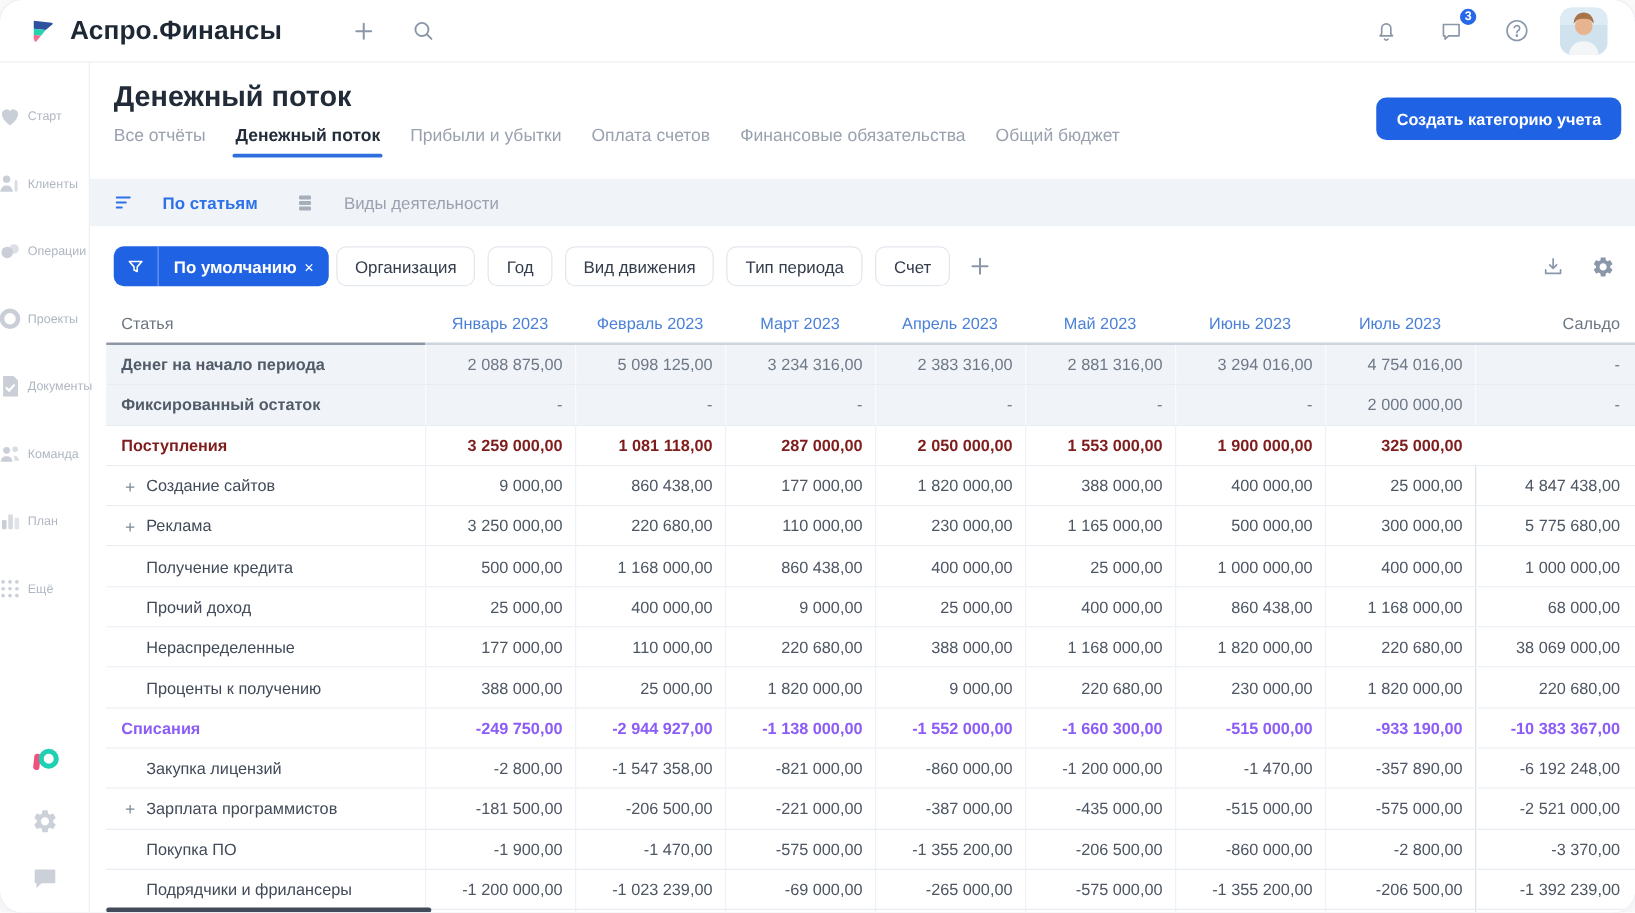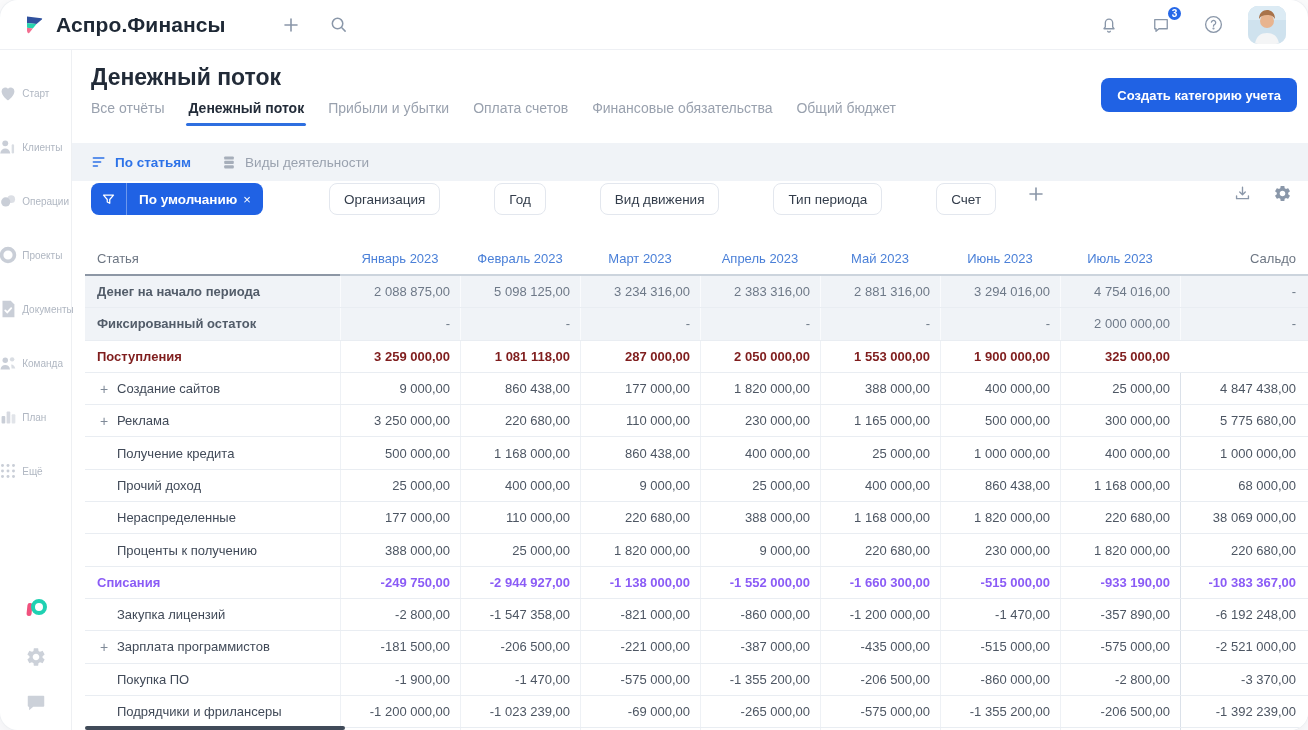--- a/index.html
+++ b/index.html
@@ -32,34 +32,34 @@
   .page-head{height:80px;position:relative;}
   .page-title{margin:13px 0 0 6px;font-size:23px;line-height:28px;font-weight:600;color:#222b38;}
   .create-btn{position:absolute;top:15px;right:11px;height:34px;padding:0 16px;background:#2062e4;color:#fff;
               border:none;border-radius:8px;font-size:13px;font-weight:600;cursor:pointer;}
   .tabs{display:flex;gap:24px;margin:9px 0 0 6px;}
   .tab{position:relative;font-size:14px;color:#99a1ae;background:none;border:none;padding:0 0 6px 0;cursor:pointer;}
   .tab.active{color:#232c39;font-weight:600;}
   .tab.active::after{content:"";position:absolute;left:-2px;right:-2px;bottom:-4px;height:3px;border-radius:3px;background:#2e6fe0;}
   
   .view-band{height:38px;background:#f0f3f7;margin-left:-13px;display:flex;align-items:center;gap:30px;padding-left:19px;}
-  .vtab{display:flex;align-items:center;gap:8px;font-size:13.5px;background:none;border:none;cursor:pointer;padding:0;}
+  .vtab{display:flex;align-items:center;gap:23px;font-size:13.5px;background:none;border:none;cursor:pointer;padding:0;}
   .vtab .vt-label{color:#9aa2af;}
   .vtab.active .vt-label{color:#2d72e8;font-weight:600;}
   .vtab .vt-ic{display:flex;color:#a6aeba;}
   .vtab.active .vt-ic{color:#2d72e8;}
   
-  .filter-row{height:62px;display:flex;align-items:flex-start;gap:22px;padding-top:2px;}
+  .filter-row{height:62px;display:flex;align-items:center;gap:6px;padding-top:2px;}
   .chip-primary{display:flex;align-items:center;height:32px;background:#2062e4;color:#fff;border:none;
                 border-radius:8px;cursor:pointer;padding:0;overflow:hidden;margin-left:6px;}
   .chip-funnel{display:flex;align-items:center;justify-content:center;width:36px;height:100%;border-right:1px solid rgba(255,255,255,.35);}
   .chip-primary .cp-label{font-size:13.5px;font-weight:600;padding:0 6px 0 12px;}
   .chip-x{font-size:13px;padding-right:12px;font-weight:400;}
   .chip{height:32px;padding:0 14px;background:#fff;border:1px solid #e3e7ee;border-radius:8px;
-        font-size:13.5px;color:#333d4b;cursor:pointer;margin-left:44px;}
+        font-size:13.5px;color:#333d4b;cursor:pointer;}
   .chip-add{color:#8a97a8;background:none;border:none;cursor:pointer;display:flex;margin-left:2px;}
   .fr-right{margin-left:auto;display:flex;gap:20px;padding-right:16px;color:#8b97a8;}
   .fr-right .tb-ic{width:20px;height:20px;}
   
   .table{width:1223px;font-size:13px;}
   .trow{display:grid;grid-template-columns:255px repeat(7,120px) 1fr;align-items:stretch;}
   .thead{height:33px;}
   .th{display:flex;align-items:center;color:#6d7683;}
   .th-article{padding-left:12px;border-bottom:2px solid #8d97a5;}
   .th-month{justify-content:center;color:#4b80d8;cursor:pointer;border-bottom:2px solid #ccd4dd;}

